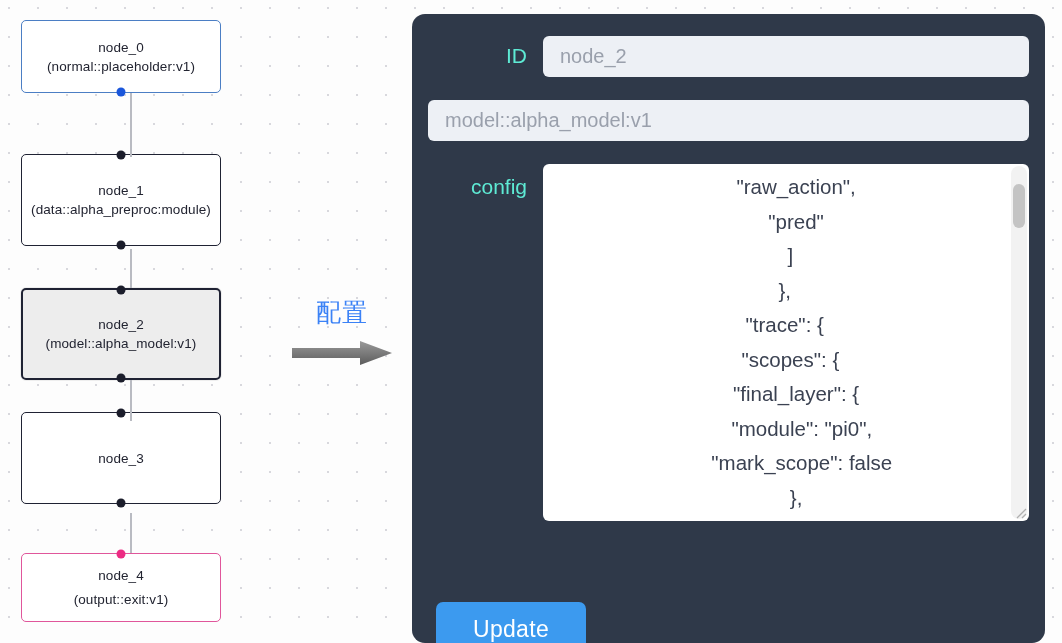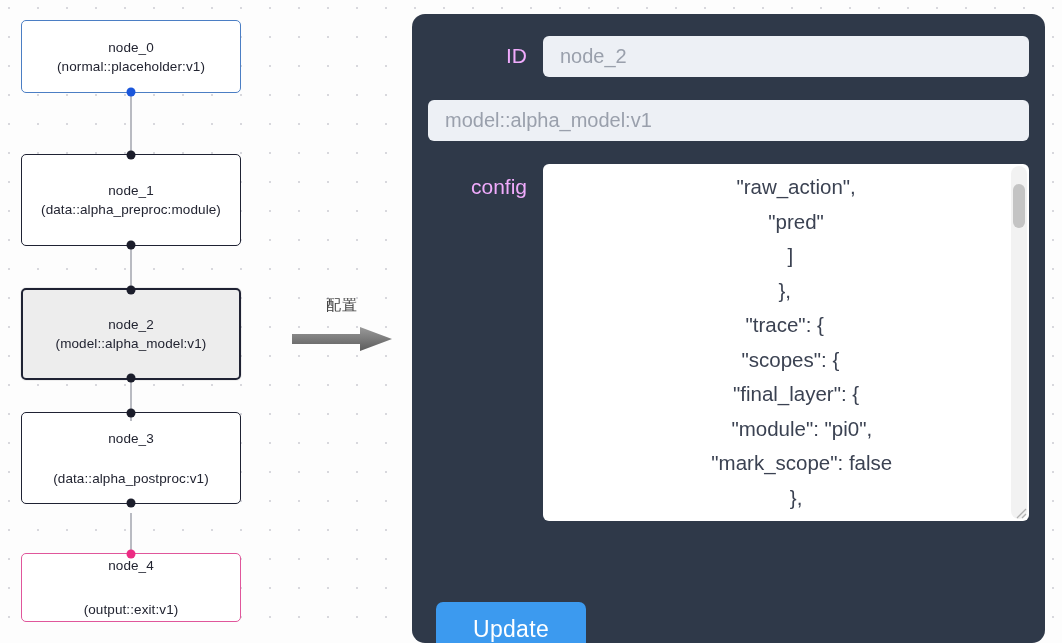--- a/index.html
+++ b/index.html
@@ -33,33 +33,33 @@
   
   .flow {
     position: absolute;
     left: 0; top: 0;
     width: 400px; height: 643px;
   }
 
   .node {
     position: absolute;
     left: 21px;
-    width: 220px;
+    width: 200px;
     border: 1.6px solid #1f2233;
     border-radius: 5px;
     background: #ffffff;
     color: #222431;
     font-size: 13.5px;
     line-height: 19px;
     text-align: center;
     display: flex;
     flex-direction: column;
     align-items: center;
     justify-content: center;
-    padding: 2px 6px;
+    padding: 12px 6px;
     word-break: break-all;
     letter-spacing: .1px;
   }
   .node .nid { white-space: nowrap; }
   .node .ntype { word-break: break-all; }
 
   .node.is-input  { border-color: #4b7ec4; }
   .node.is-output { border-color: #e0569b; justify-content: space-between; }
   .node.is-selected {
     background: #ededed;
@@ -105,22 +105,22 @@
 
   
   .annotation {
     position: absolute;
     left: 287px;
     top: 296px;
     width: 110px;
     text-align: center;
   }
   .annotation .ann-label {
-    font-size: 15px;
-    color: #404040;
+    font-size: 25px;
+    color: #3b82f6;
     letter-spacing: 1px;
     margin-bottom: 12px;
     font-family: "DejaVu Sans", sans-serif;
   }
   .arrow-wrap { display: block; line-height: 0; }
 
   
   .panel {
     position: absolute;
     left: 412px;
@@ -135,21 +135,21 @@
   .field-row {
     display: flex;
     align-items: flex-start;
     margin-bottom: 23px;
   }
   .field-label {
     width: 115px;
     flex: 0 0 115px;
     text-align: right;
     padding-right: 16px;
-    color: #f0abfc;
+    color: #5eead4;
     font-size: 21px;
     line-height: 40px;
   }
   .field-label.config-label { line-height: 46px; }
 
   .text-input {
     flex: 1;
     height: 41px;
     background: #edf0f5;
     border: none;
@@ -264,21 +264,20 @@
 
     <div class="node is-selected" id="node-2">
       <span class="nid">node_2</span>
       <span class="ntype">(model::alpha_model:v1)</span>
       <span class="handle top"></span>
       <span class="handle bottom"></span>
     </div>
 
     <div class="node" id="node-3">
       <span class="nid">node_3</span>
-      <span class="ntype">(data::alpha_postproc:v1)</span>
       <span class="handle top"></span>
       <span class="handle bottom"></span>
     </div>
 
     <div class="node is-output" id="node-4">
       <span class="nid">node_4</span>
       <span class="ntype">(output::exit:v1)</span>
       <span class="handle top pink"></span>
     </div>
   </div>

